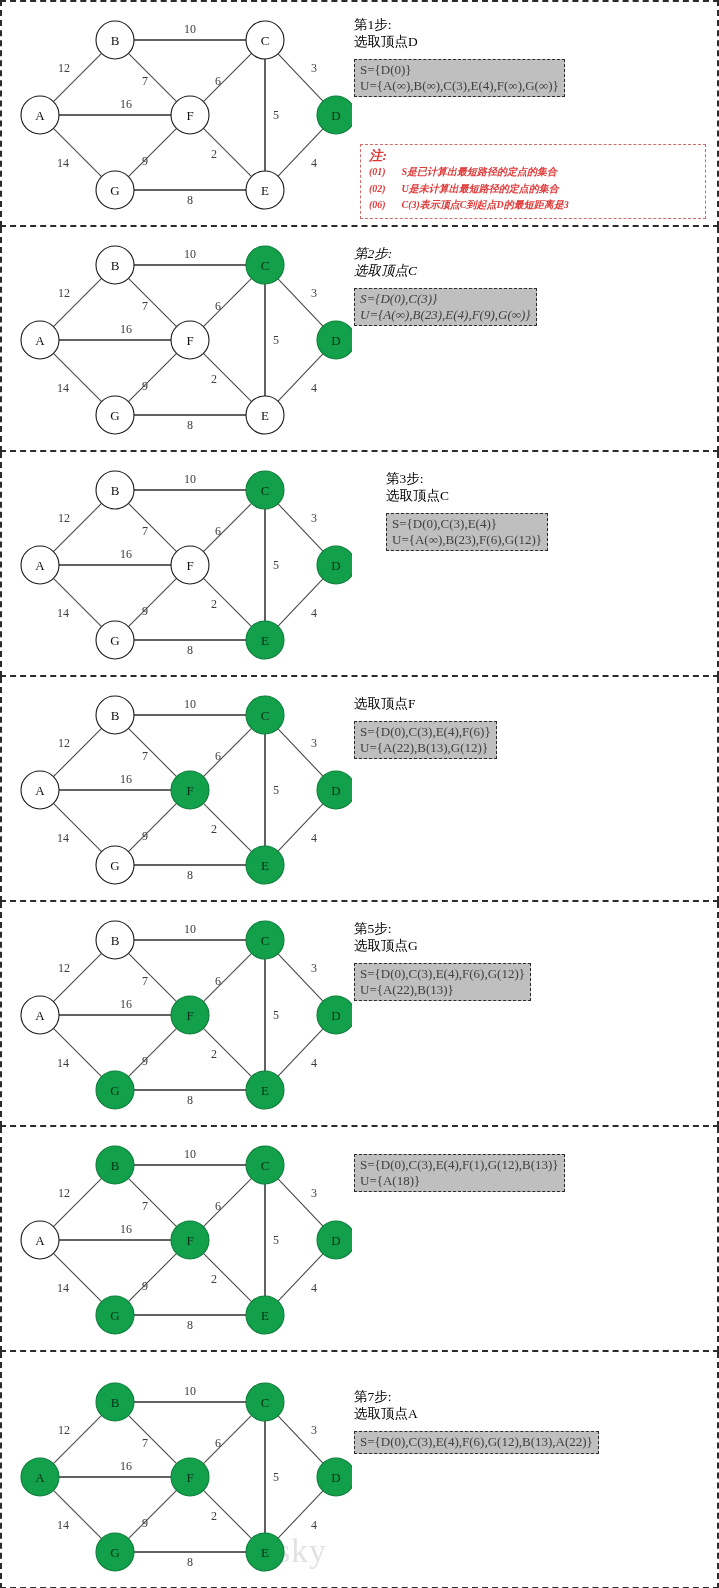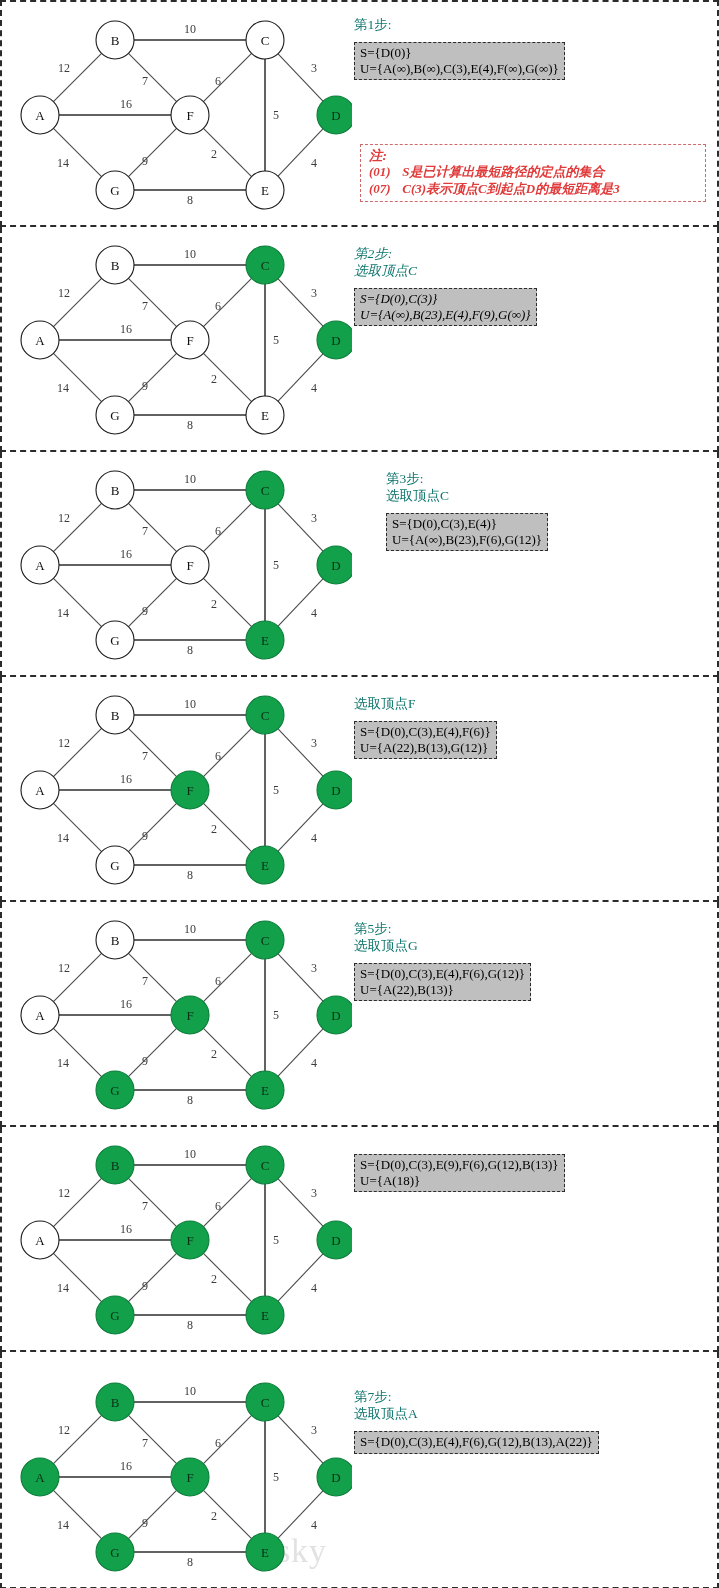--- a/index.html
+++ b/index.html
@@ -75,57 +75,57 @@
   .info-col{
     position:absolute;
     left:352px;
     top:14px;
     width:352px;
   }
   .step-title{
     font-family:"Liberation Serif","DejaVu Serif",serif;
     font-size:13.5px;
     line-height:17px;
-    color:#0f766e;
+    color:#000000;
     white-space:pre;
   }
   .step-title .ln{display:block;}
   .set-box{
     margin-top:9px;
     background:#bfbfbf;
     border:1.6px dashed #2b2b2b;
     padding:2px 5px 3px 5px;
     display:inline-block;
     min-width:0;
     box-sizing:border-box;
   }
   .set-line{
     font-family:"Liberation Serif","DejaVu Serif",serif;
     font-size:13px;
     line-height:15.5px;
-    color:#000000;
+    color:#404040;
     white-space:pre;
   }
 
   
   .note-box{
     position:absolute;
     left:358px;
     top:142px;
     width:346px;
     box-sizing:border-box;
     border:1.6px dashed #d06a6a;
     padding:3px 6px 4px 8px;
     background:#fff;
   }
   .note-line{
     font-family:"Liberation Serif","DejaVu Serif",serif;
     font-style:italic;
     font-weight:bold;
-    font-size:13px;
+    font-size:10px;
     line-height:16.4px;
     color:#e03b3b;
     white-space:pre;
   }
   .note-line.head{ font-size:13.4px; }
   .note-idx{ display:inline-block; min-width:30px; }
 </style>
 </head>
 <body>
 
@@ -166,25 +166,26 @@
           <ellipse cx="334" cy="113" rx="19" ry="19" class="node-circle visited"></ellipse>
           <text x="334" y="113.5" class="node-label on-green">D</text>
           <ellipse cx="263" cy="188" rx="19" ry="19" class="node-circle"></ellipse>
           <text x="263" y="188.5" class="node-label">E</text>
           <ellipse cx="188" cy="113" rx="19" ry="19" class="node-circle"></ellipse>
           <text x="188" y="113.5" class="node-label">F</text>
           <ellipse cx="113" cy="188" rx="19" ry="19" class="node-circle"></ellipse>
           <text x="113" y="188.5" class="node-label">G</text>
         </svg>
       </div>
-      <div class="info-col"><div class="step-title"><span class="ln">第1步:</span></div><div class="set-box"><div class="set-line">S={D(0)}</div><div class="set-line">U={A(∞),B(∞),C(3),E(4),F(∞),G(∞)}</div></div></div>
+      <div class="info-col"><div class="step-title"><span class="ln">第1步:</span><span class="ln">选取顶点D</span></div><div class="set-box"><div class="set-line">S={D(0)}</div><div class="set-line">U={A(∞),B(∞),C(3),E(4),F(∞),G(∞)}</div></div></div>
       <div class="note-box">
         <div class="note-line head">注:</div>
         <div class="note-line"><span class="note-idx">(01)</span><span> S是已计算出最短路径的定点的集合</span></div>
-        <div class="note-line"><span class="note-idx">(07)</span><span> C(3)表示顶点C到起点D的最短距离是3</span></div>
+        <div class="note-line"><span class="note-idx">(02)</span><span> U是未计算出最短路径的定点的集合</span></div>
+        <div class="note-line"><span class="note-idx">(06)</span><span> C(3)表示顶点C到起点D的最短距离是3</span></div>
       </div>
     </div>
     <div class="step-section">
       <div class="graph-wrap">
         <svg width="350" height="225" viewBox="0 0 350 225" class="graph-svg">
           <line x1="51.4350288425444" y1="99.5649711574556" x2="99.5649711574556" y2="51.4350288425444" class="edge-line"></line>
           <line x1="132" y1="38" x2="244" y2="38" class="edge-line thick"></line>
           <line x1="126.4350288425444" y1="51.4350288425444" x2="174.5649711574556" y2="99.5649711574556" class="edge-line"></line>
           <line x1="57" y1="113" x2="169" y2="113" class="edge-line thick"></line>
           <line x1="51.4350288425444" y1="126.4350288425444" x2="99.5649711574556" y2="174.5649711574556" class="edge-line"></line>
@@ -396,21 +397,21 @@
           <ellipse cx="334" cy="113" rx="19" ry="19" class="node-circle visited"></ellipse>
           <text x="334" y="113.5" class="node-label on-green">D</text>
           <ellipse cx="263" cy="188" rx="19" ry="19" class="node-circle visited"></ellipse>
           <text x="263" y="188.5" class="node-label on-green">E</text>
           <ellipse cx="188" cy="113" rx="19" ry="19" class="node-circle visited"></ellipse>
           <text x="188" y="113.5" class="node-label on-green">F</text>
           <ellipse cx="113" cy="188" rx="19" ry="19" class="node-circle visited"></ellipse>
           <text x="113" y="188.5" class="node-label on-green">G</text>
         </svg>
       </div>
-      <div class="info-col" style="top: 18px;"><div class="set-box"><div class="set-line">S={D(0),C(3),E(9),F(6),G(12),B(13)}</div><div class="set-line">U={A(18)}</div></div></div>
+      <div class="info-col" style="top: 18px;"><div class="set-box"><div class="set-line">S={D(0),C(3),E(4),F(1),G(12),B(13)}</div><div class="set-line">U={A(18)}</div></div></div>
     </div>
     <div class="step-section last">
       <div class="graph-wrap" style="top: 12px;">
         <svg width="350" height="225" viewBox="0 0 350 225" class="graph-svg">
           <line x1="51.4350288425444" y1="99.5649711574556" x2="99.5649711574556" y2="51.4350288425444" class="edge-line"></line>
           <line x1="132" y1="38" x2="244" y2="38" class="edge-line thick"></line>
           <line x1="126.4350288425444" y1="51.4350288425444" x2="174.5649711574556" y2="99.5649711574556" class="edge-line"></line>
           <line x1="57" y1="113" x2="169" y2="113" class="edge-line thick"></line>
           <line x1="51.4350288425444" y1="126.4350288425444" x2="99.5649711574556" y2="174.5649711574556" class="edge-line"></line>
           <line x1="249.5649711574556" y1="51.4350288425444" x2="201.4350288425444" y2="99.5649711574556" class="edge-line"></line>

